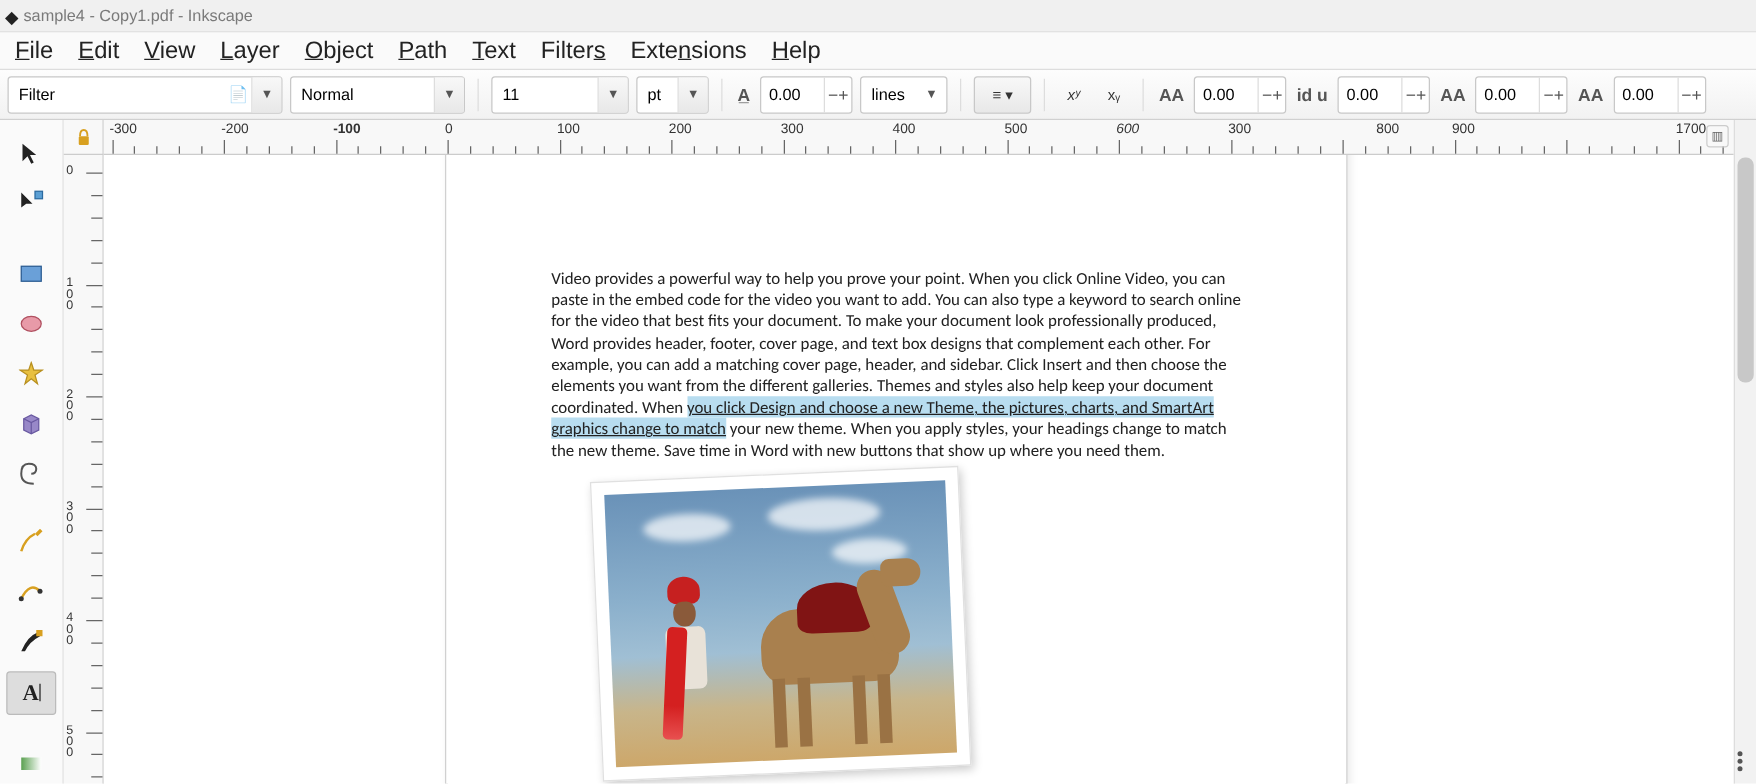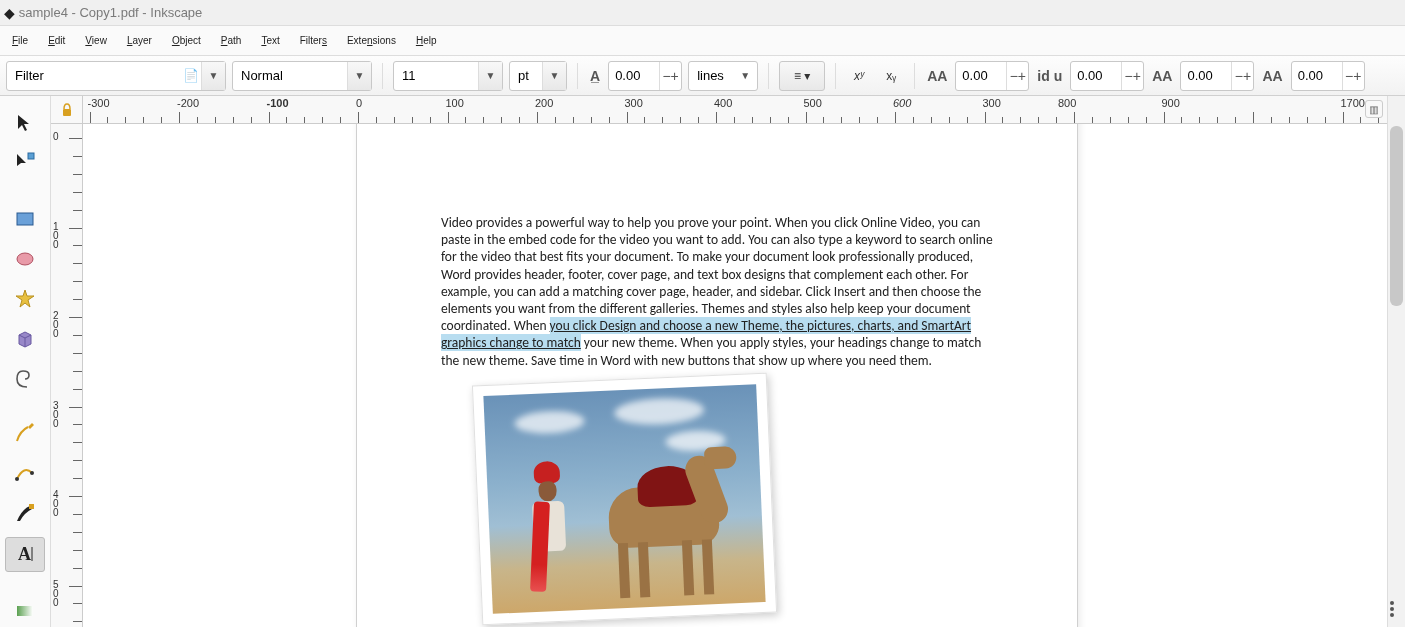--- a/index.html
+++ b/index.html
@@ -26,21 +26,21 @@
 .titlebar .logo { font-size: 14px; color: #222; margin-right: 4px; }
 .menubar {
   height: 30px;
   display: flex;
   align-items: center;
   padding-left: 4px;
   gap: 4px;
   background: #fafafa;
   border-bottom: 1px solid #ddd;
 }
-.menubar span { padding: 4px 8px; font-size: 10px; color: #222; }
+.menubar span { padding: 4px 8px; font-size: 19px; color: #222; }
 .menubar span u { text-decoration: underline; }
 .tool-options {
   height: 40px;
   background: linear-gradient(#fdfdfd, #f2f2f2);
   border-bottom: 1px solid #d0d0d0;
   display: flex;
   align-items: center;
   padding-left: 6px;
   gap: 6px;
   font-size: 13px;
@@ -457,21 +457,21 @@
       <div class="rtick small" style="left: 847.8px;"></div>
       <div class="rtick small" style="left: 865.7px;"></div>
       <div class="rtick small" style="left: 883.6px;"></div>
       <div class="rtick" style="left: 901.5px;"></div>
       <div class="rtick-label" style="left: 901.5px;">300</div>
       <div class="rtick small" style="left: 919.4px;"></div>
       <div class="rtick small" style="left: 937.3px;"></div>
       <div class="rtick small" style="left: 955.2px;"></div>
       <div class="rtick small" style="left: 973.1px;"></div>
       <div class="rtick" style="left: 991px;"></div>
-      <div class="rtick-label" style="left: 977px;">800</div>
+      <div class="rtick-label" style="left: 1020px;">800</div>
       <div class="rtick small" style="left: 1008.9px;"></div>
       <div class="rtick small" style="left: 1026.8px;"></div>
       <div class="rtick small" style="left: 1044.7px;"></div>
       <div class="rtick small" style="left: 1062.6px;"></div>
       <div class="rtick" style="left: 1080.5px;"></div>
       <div class="rtick-label" style="left: 1080.5px;">900</div>
       <div class="rtick small" style="left: 1098.4px;"></div>
       <div class="rtick small" style="left: 1116.3px;"></div>
       <div class="rtick small" style="left: 1134.2px;"></div>
       <div class="rtick small" style="left: 1152.1px;"></div>

